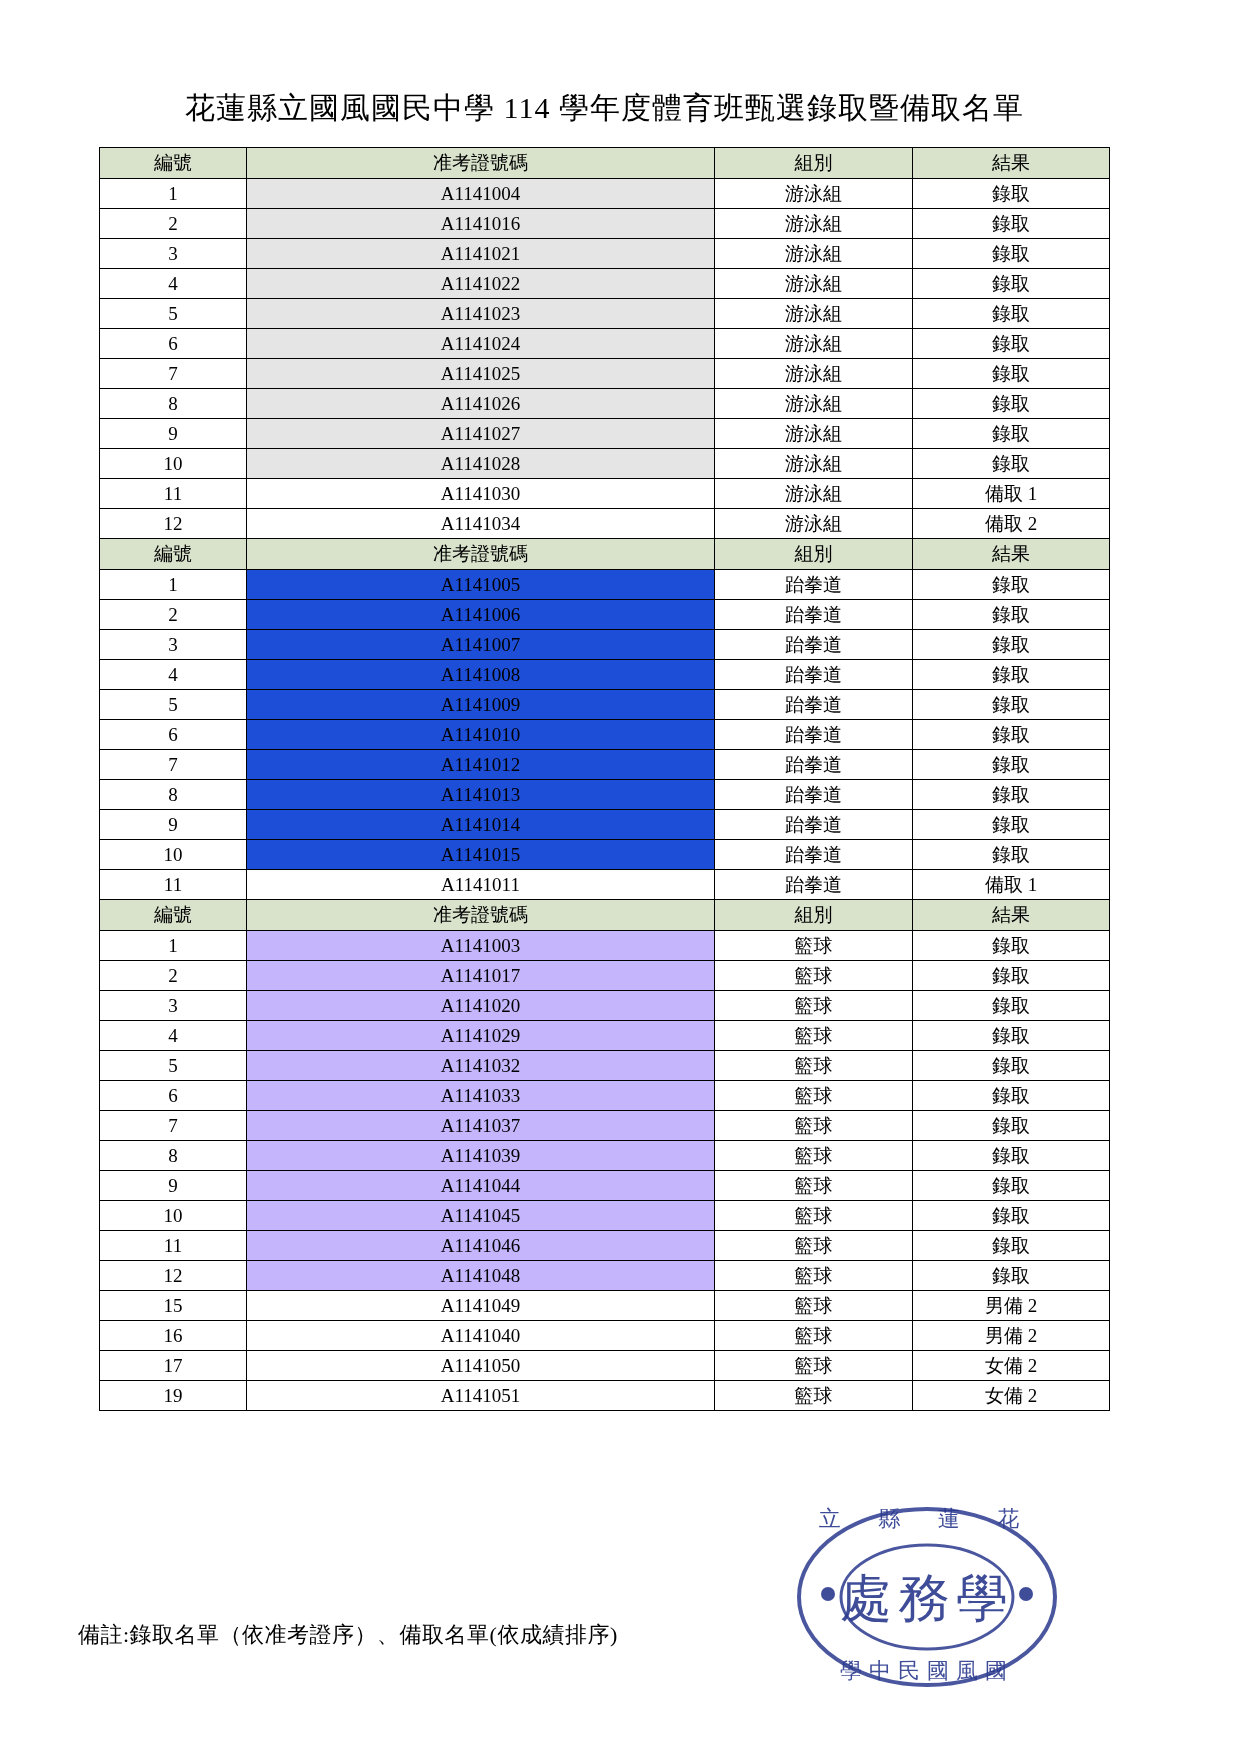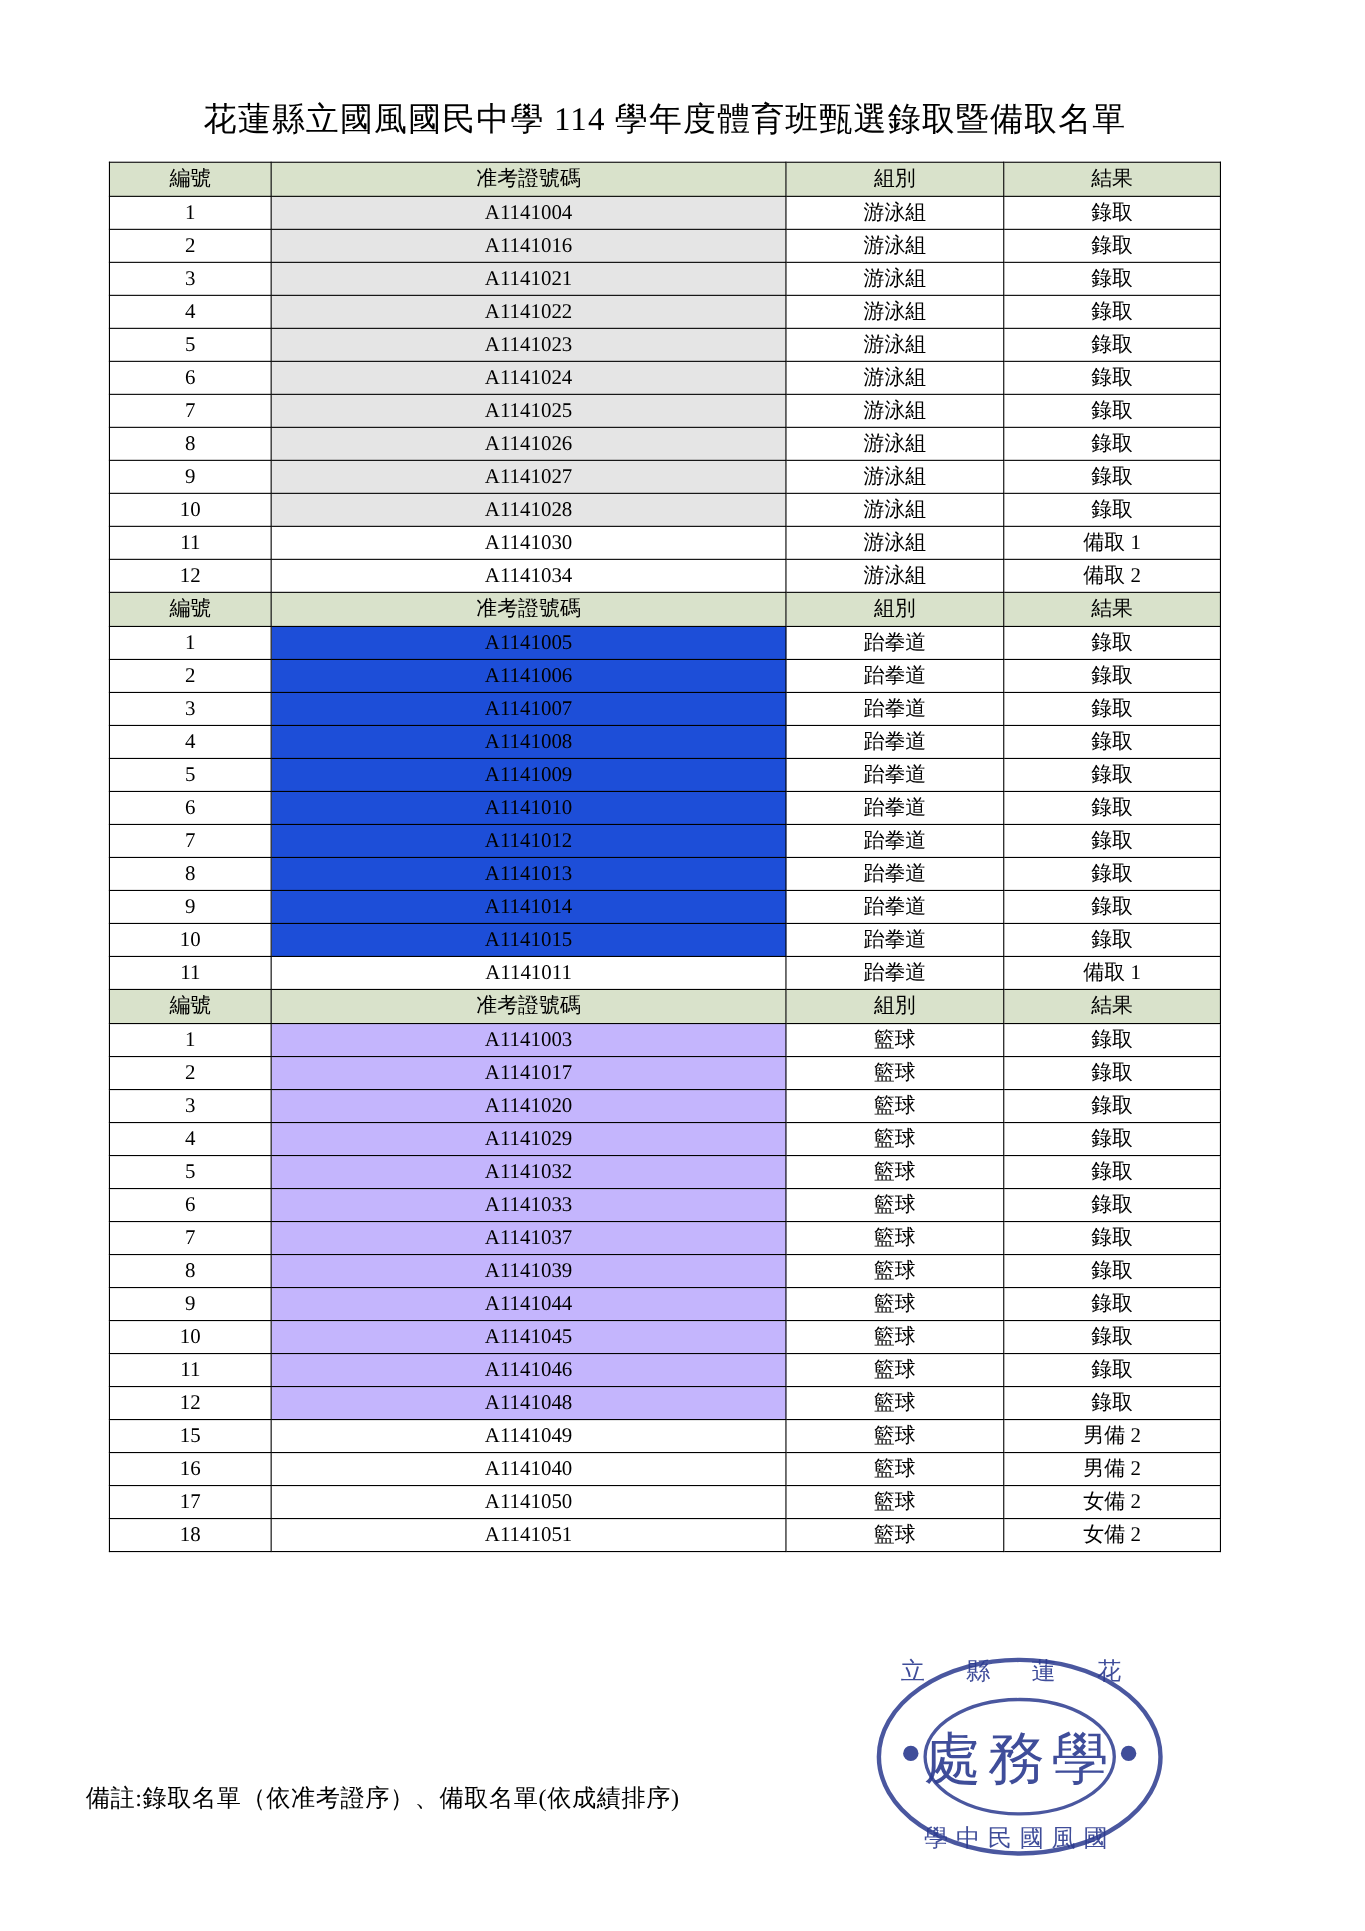--- a/index.html
+++ b/index.html
@@ -338,21 +338,21 @@
           <td class="plain">籃球</td>
           <td class="plain">男備 2</td>
         </tr>
         <tr>
           <td class="plain">17</td>
           <td class="plain">A1141050</td>
           <td class="plain">籃球</td>
           <td class="plain">女備 2</td>
         </tr>
         <tr>
-          <td class="plain">18</td>
+          <td class="plain">19</td>
           <td class="plain">A1141051</td>
           <td class="plain">籃球</td>
           <td class="plain">女備 2</td>
         </tr>
       </tbody>
   </table>
 
   <div class="note">備註:錄取名單（依准考證序）、備取名單(依成績排序)</div>
 
   <div class="seal">

